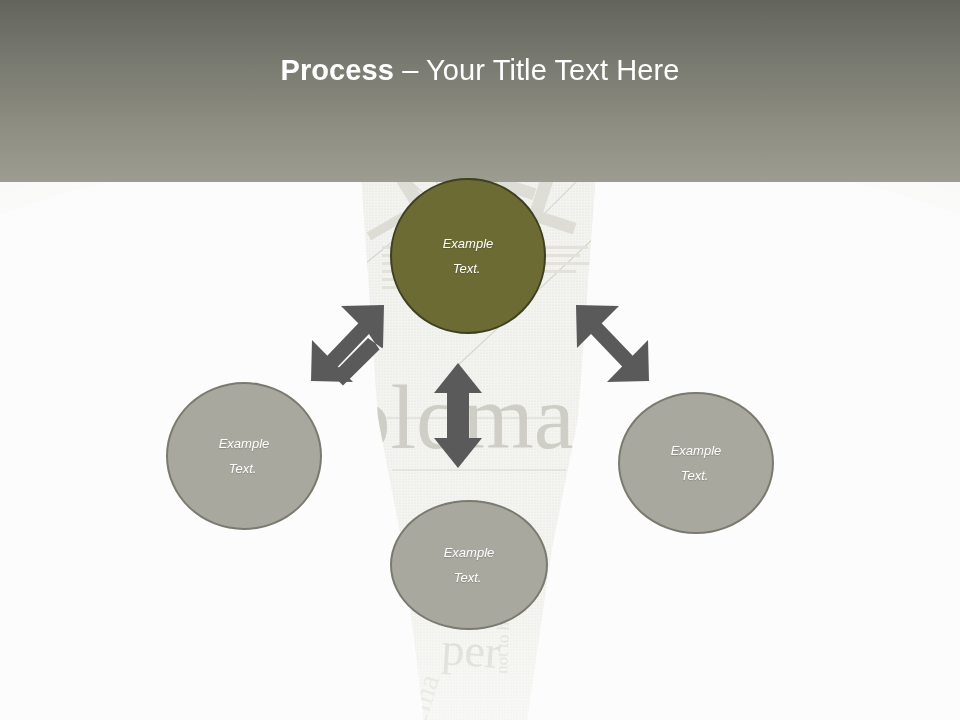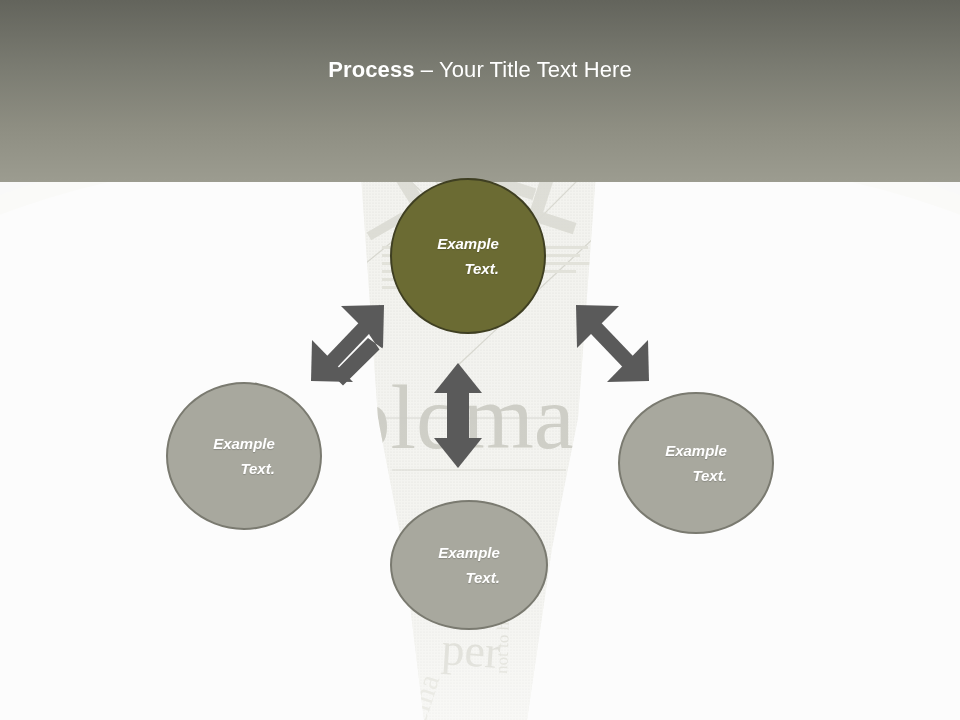--- a/index.html
+++ b/index.html
@@ -68,41 +68,41 @@
   .paper-band svg { display: block; }
 
   
   .title {
     position: absolute;
     left: 0;
     top: 50px;
     width: 960px;
     text-align: center;
     color: #ffffff;
-    font-size: 22px;
+    font-size: 29px;
     line-height: 40px;
     letter-spacing: 0.1px;
     white-space: nowrap;
   }
   .title .t-strong { font-weight: bold; }
   .title .t-rest { font-weight: normal; }
 
   
   .node {
     position: absolute;
     border-radius: 50%;
     box-sizing: border-box;
     display: flex;
     align-items: center;
     justify-content: center;
-    text-align: right;
+    text-align: left;
     color: #ffffff;
-    font-weight: bold;
+    font-weight: normal;
     font-style: italic;
-    font-size: 15px;
+    font-size: 13px;
     line-height: 25px;
     text-shadow: 0 1px 1px rgba(0,0,0,0.18);
   }
   .node .label-l2 { padding-left: 10px; display: inline-block; }
 
   .node-center {
     left: 390px; top: 178px;
     width: 156px; height: 156px;
     background: #6b6b33;
     border: 2px solid #3f3f22;

